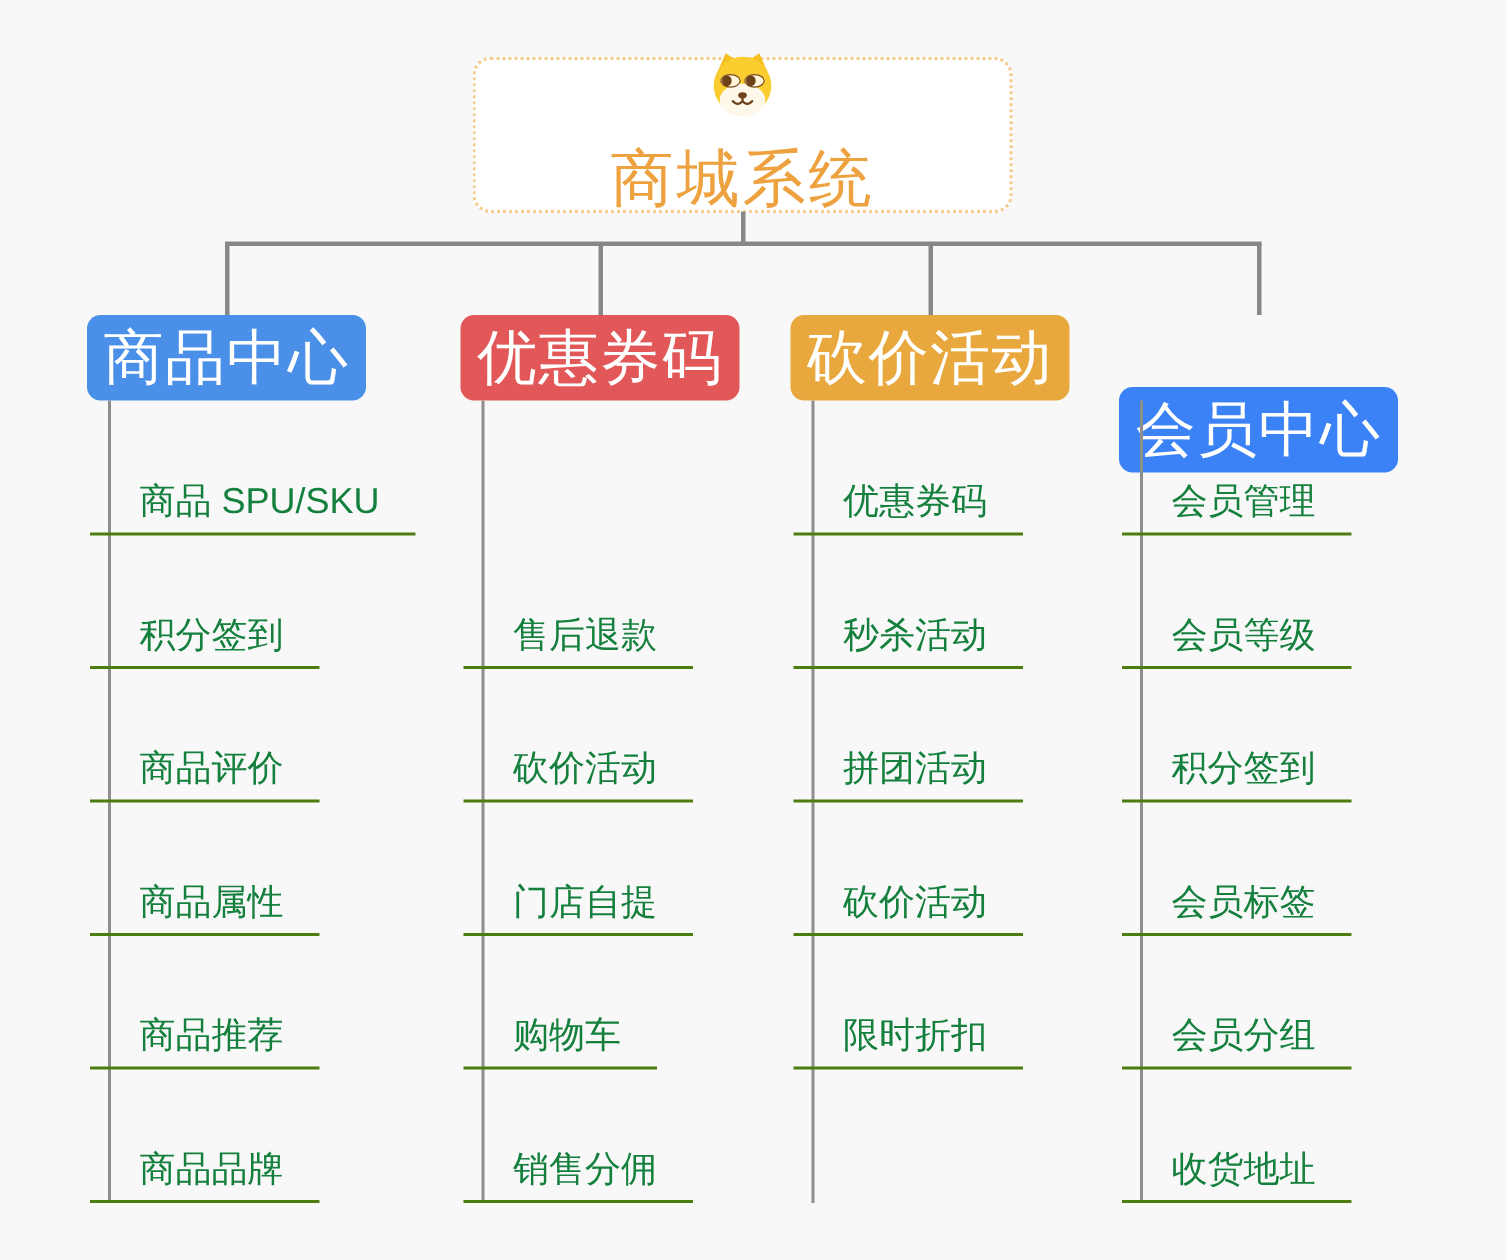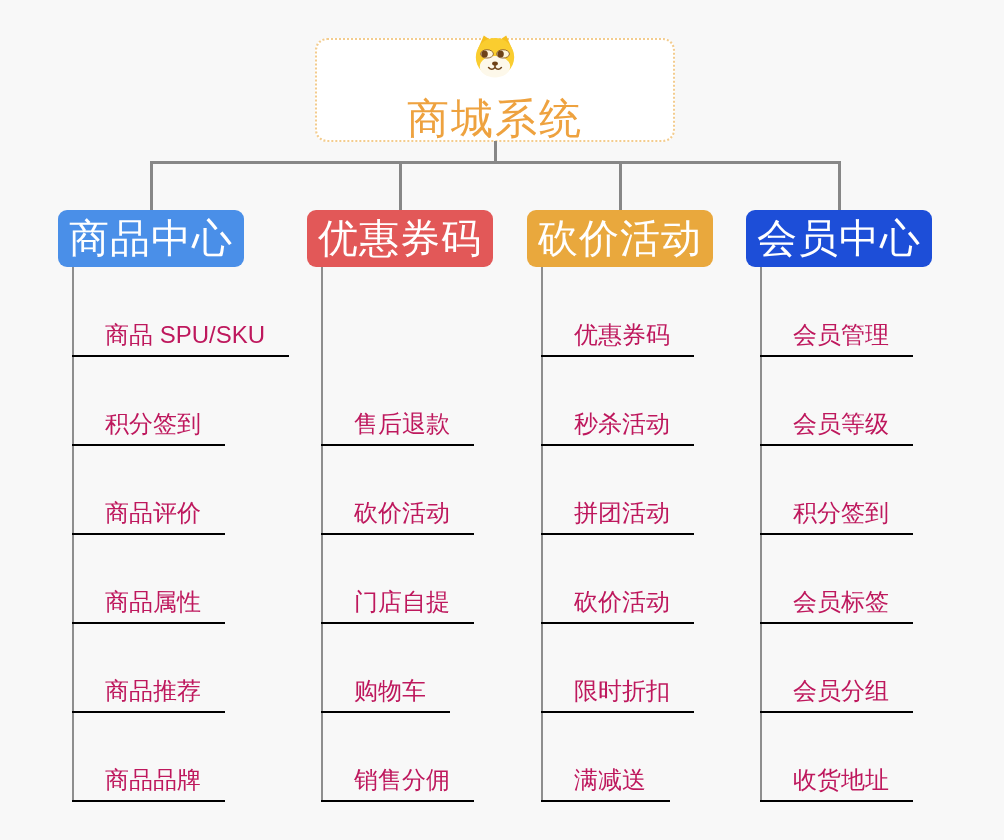--- a/index.html
+++ b/index.html
@@ -72,26 +72,26 @@
     white-space:nowrap;
   }
   .vline{
     position:absolute;
     left:14px; top:57px;
     width:2px; height:535px;
     background:#8e8e8e;
   }
   .child{
     position:absolute;
-    left:14px;
+    left:2px;
     padding:0 24px 5px 33px;
-    border-bottom:2px solid #000000;
+    border-bottom:2px solid #4d7c0f;
     font-size:24px;
     line-height:30px;
-    color:#be185d;
+    color:#15803d;
     white-space:nowrap;
   }
   .child-1{top:110px;}
   .child-2{top:199px;}
   .child-3{top:288px;text-align:center;}
   .child-4{top:377px;}
   .child-5{top:466px;}
   .child-6{top:555px;}
 </style>
 </head>
@@ -146,25 +146,24 @@
   </div>
 
   <div class="branch branch-3">
     <div class="branch-header" style="background-color: rgb(233, 168, 61);">砍价活动</div>
     <div class="vline"></div>
     <div class="child child-1">优惠券码</div>
     <div class="child child-2">秒杀活动</div>
     <div class="child child-3">拼团活动</div>
     <div class="child child-4">砍价活动</div>
     <div class="child child-5">限时折扣</div>
-    <div class="child child-6">满减送</div>
   </div>
 
   <div class="branch branch-4">
-    <div class="branch-header" style="background-color: #1d4ed8;">会员中心</div>
+    <div class="branch-header" style="background-color: #3b82f6; margin-top: 48px;">会员中心</div>
     <div class="vline"></div>
     <div class="child child-1">会员管理</div>
     <div class="child child-2">会员等级</div>
     <div class="child child-3">积分签到</div>
     <div class="child child-4">会员标签</div>
     <div class="child child-5">会员分组</div>
     <div class="child child-6">收货地址</div>
   </div>
 
 </div>

